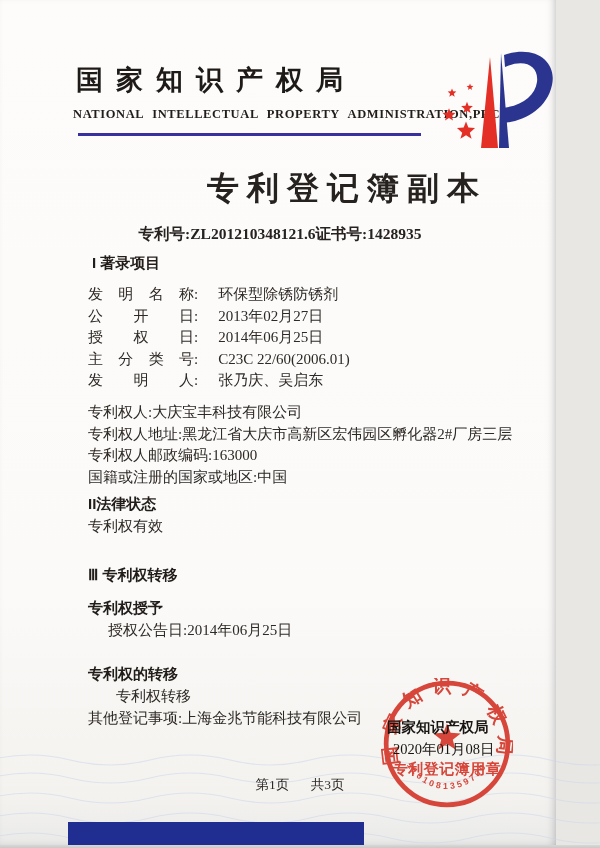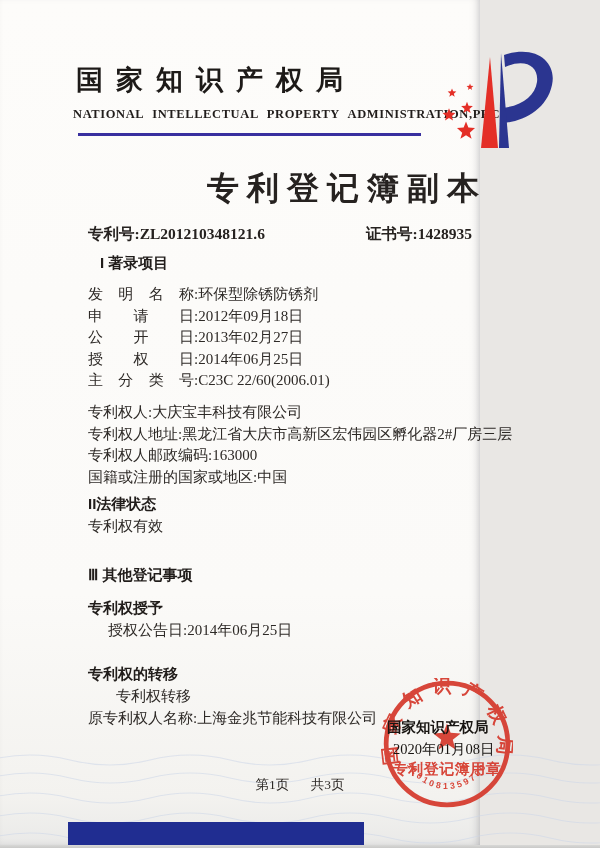--- a/index.html
+++ b/index.html
@@ -2,21 +2,21 @@
 <html><head>
 <meta charset="utf-8">
 <style>
   html,body{margin:0;padding:0;}
   body{
     width:600px;height:848px;overflow:hidden;
     font-family:"Liberation Serif", serif;
     background:#e9e7e4;
   }
   .page{
-    position:relative;width:480px;height:848px;
+    position:relative;width:556px;height:848px;
     background:linear-gradient(180deg,#fdfcfa 0%,#fbfaf8 70%,#f3f2ef 94%,#e9e9e8 100%);
     box-shadow:inset -7px 0 9px -6px rgba(90,90,100,.35), inset 0 -6px 8px -6px rgba(90,90,100,.3);
     color:#2a2624;
   }
   
   .agency-cn{
     position:absolute;left:76px;top:62px;
     font-size:27px;font-weight:bold;letter-spacing:13px;color:#1d1a18;
     font-family:"Liberation Serif", serif;white-space:nowrap;
   }
@@ -30,35 +30,35 @@
     background:#39309f;
   }
   .logo{position:absolute;left:438px;top:50px;width:150px;height:102px;}
   
   .doc-title{
     position:absolute;left:0;top:167px;width:600px;text-align:center;
     font-size:32px;font-weight:bold;letter-spacing:8px;color:#262220;padding-left:47px;
   }
   .numbers-row{
     position:absolute;left:88px;top:224px;width:384px;
-    display:flex;justify-content:space-between;
+    display:flex;justify-content:center;
     font-size:15.5px;font-weight:bold;color:#262220;
   }
   
   .sec-heading{
     font-family:"Liberation Sans", sans-serif;
     font-size:15px;font-weight:bold;color:#211d1b;white-space:nowrap;
   }
   .body-line{font-size:15px;color:#2d2926;white-space:nowrap;}
-  #sec1-heading{position:absolute;left:100px;top:254px;}
+  #sec1-heading{position:absolute;left:92px;top:254px;}
   .biblio{position:absolute;left:88px;top:284px;}
   .biblio .row{height:21.5px;line-height:21.5px;font-size:15px;color:#2d2926;white-space:nowrap;}
   .f-label{display:inline-block;width:106px;text-align:justify;text-align-last:justify;vertical-align:top;}
   .colon{display:inline-block;}
-  .f-value{}
+  .f-value{margin-left:20px;}
   .patentee{position:absolute;left:88px;top:402px;}
   .patentee .body-line{height:21.5px;line-height:21.5px;}
   #sec2-heading{position:absolute;left:88px;top:495px;}
   #sec2-status{position:absolute;left:88px;top:517px;}
   #sec3-heading{position:absolute;left:88px;top:566px;}
   #grant-heading{position:absolute;left:88px;top:599px;font-family:Liberation Serif, serif;}
   #grant-line{position:absolute;left:88px;top:621px;margin-left:20px;}
   #transfer-heading{position:absolute;left:88px;top:665px;}
   #transfer-line1{position:absolute;left:88px;top:687px;margin-left:28px;}
   #transfer-line2{position:absolute;left:88px;top:709px;}
@@ -132,48 +132,48 @@
     <span>专利号:ZL201210348121.6</span>
     <span>证书号:1428935</span>
   </div>
 
   <div id="sec1-heading" class="sec-heading">I 著录项目</div>
   <div class="biblio">
     <div class="row">
       <span class="f-label">发明名称</span><span class="colon">:</span><span class="f-value">环保型除锈防锈剂</span>
     </div>
     <div class="row">
-      <span class="f-label">申请日</span><span class="colon">:</span><span class="f-value">2012年09月18日</span>
-    </div>
-    <div class="row">
       <span class="f-label">公开日</span><span class="colon">:</span><span class="f-value">2013年02月27日</span>
     </div>
     <div class="row">
       <span class="f-label">授权日</span><span class="colon">:</span><span class="f-value">2014年06月25日</span>
     </div>
     <div class="row">
       <span class="f-label">主分类号</span><span class="colon">:</span><span class="f-value">C23C 22/60(2006.01)</span>
+    </div>
+    <div class="row">
+      <span class="f-label">发明人</span><span class="colon">:</span><span class="f-value">张乃庆、吴启东</span>
     </div>
   </div>
   <div class="patentee">
     <div class="body-line">专利权人:大庆宝丰科技有限公司</div>
     <div class="body-line">专利权人地址:黑龙江省大庆市高新区宏伟园区孵化器2#厂房三层</div>
     <div class="body-line">专利权人邮政编码:163000</div>
     <div class="body-line">国籍或注册的国家或地区:中国</div>
   </div>
 
   <div id="sec2-heading" class="sec-heading">II法律状态</div>
   <div id="sec2-status" class="body-line">专利权有效</div>
 
-  <div id="sec3-heading" class="sec-heading">Ⅲ 其他登记事项</div>
+  <div id="sec3-heading" class="sec-heading">Ⅲ 专利权转移</div>
   <div id="grant-heading" class="sec-heading">专利权授予</div>
   <div id="grant-line" class="body-line">授权公告日:2014年06月25日</div>
   <div id="transfer-heading" class="sec-heading">专利权的转移</div>
   <div id="transfer-line1" class="body-line">专利权转移</div>
-  <div id="transfer-line2" class="body-line">原专利权人名称:上海金兆节能科技有限公司</div>
+  <div id="transfer-line2" class="body-line">其他登记事项:上海金兆节能科技有限公司</div>
 
   <svg class="seal" viewBox="0 0 128 128" aria-hidden="true">
     <defs>
       <path id="arcTop" d="M16,78 A50,50 0 1 1 112,78"></path>
       <path id="arcBottom" d="M24,82 A44,44 0 0 0 104,82"></path>
     </defs>
     <circle cx="64" cy="64" r="59" fill="none" stroke="#d5382b" stroke-width="4.6"></circle>
     <text style="font-family:'Liberation Sans',sans-serif;font-size:18px;font-weight:bold;letter-spacing:10px;fill:#d5382b;">
       <textPath href="#arcTop" startOffset="50%" text-anchor="middle">国家知识产权局</textPath>
     </text>

